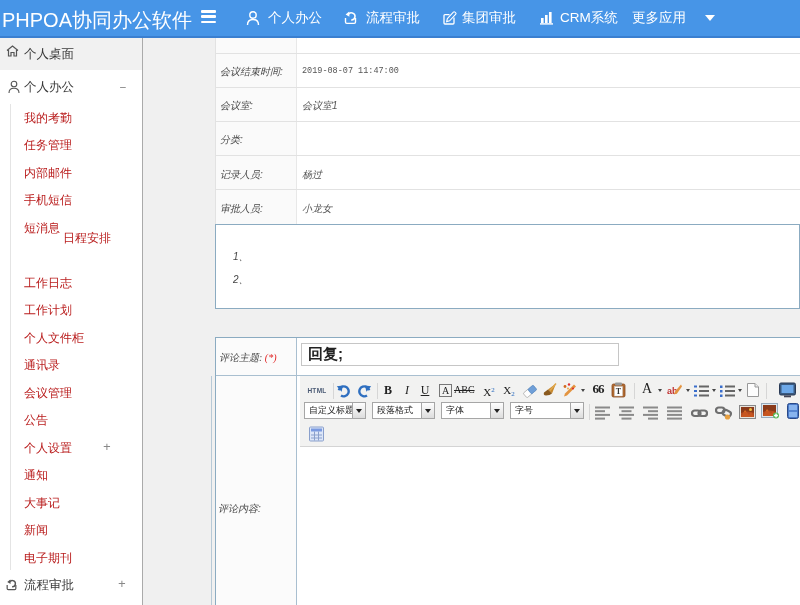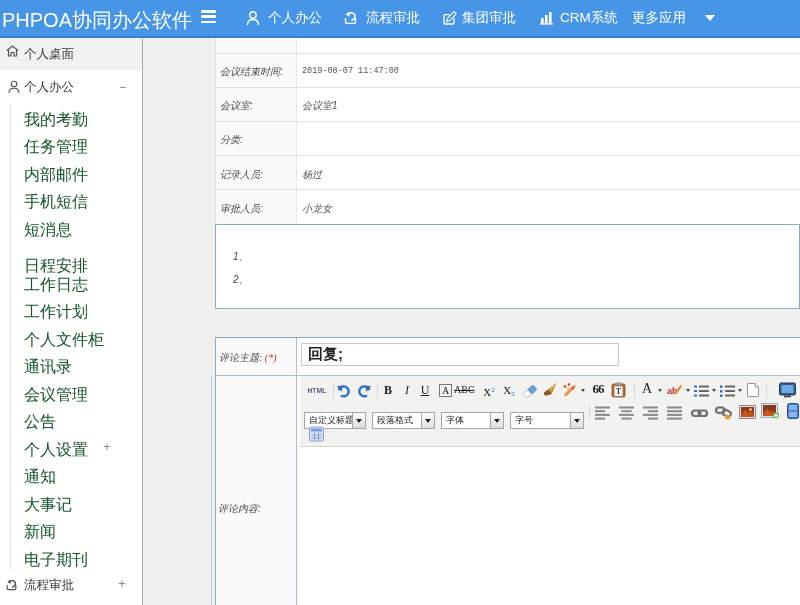--- a/index.html
+++ b/index.html
@@ -7,21 +7,21 @@
 #hdr{position:absolute;left:0;top:0;width:800px;height:38px;background:#4795e7;border-bottom:2px solid #3a7fd0;}
 #logo{position:absolute;left:2px;top:7px;color:#fff;font-size:20px;}
 #burger{position:absolute;left:201px;top:10px;width:15px;}
 #burger div{height:2.5px;background:#fff;margin-bottom:2.8px;border-radius:1px;}
 .nav{position:absolute;top:0;height:38px;color:#fff;font-size:13.5px;line-height:36px;}
 .nico{position:absolute;top:10px;}
 
 #side{position:absolute;left:0;top:38px;width:143px;height:567px;background:#fff;border-right:1px solid #aaaaaa;}
 #sdesk{position:absolute;left:0;top:38px;width:142px;height:32px;background:#f1f1f1;color:#3a3a3a;font-size:12.5px;line-height:32px;}
 .prow{position:absolute;left:24px;color:#3a3a3a;font-size:12.5px;}
-.crow{position:absolute;left:24px;color:#14532d;font-size:16px;}
+.crow{position:absolute;left:24px;color:#b91c1c;font-size:12px;}
 #guide{position:absolute;left:10px;top:104px;width:1px;height:466px;background:#e4e4e4;}
 .pm{position:absolute;color:#888;font-size:13px;font-family:"Liberation Mono",monospace;}
 
 #content{position:absolute;left:144px;top:38px;width:656px;height:567px;background:#f0f0f0;}
 
 #tbl1{position:absolute;left:71px;top:0;width:585px;background:#fff;border-left:1px solid #e2e2e2;}
 .trow{position:relative;border-bottom:1px solid #e2e2e2;width:100%;}
 .lcell{position:absolute;left:0;top:0;bottom:0;width:81px;background:#fafafa;border-right:1px solid #e8e8e8;}
 .lbl{position:absolute;left:4px;font-size:10px;font-style:italic;color:#4a4a4a;}
 .val{position:absolute;left:86px;font-size:10px;color:#555;}
@@ -36,21 +36,21 @@
 #clab{position:absolute;left:0;top:0;bottom:0;width:81px;background:#fbfbfb;border-right:1px solid #a9bfd0;}
 #clab2{position:absolute;left:0;top:38px;bottom:0;width:81px;background:#fbfbfb;border-right:1px solid #a9bfd0;}
 #cinput{position:absolute;left:85px;top:5px;width:318px;height:23px;border:1px solid #c6c6c6;background:#fff;font-size:15px;font-weight:bold;color:#222;line-height:21px;padding-left:6px;}
 
 #edit{position:absolute;left:84px;top:38px;right:0;bottom:0;background:#fff;}
 #toolbar{position:absolute;left:0;top:0;right:0;height:71px;background:#f2f2f1;border-bottom:1px solid #d4d4d4;padding:3px 0 0 4px;font-size:0;}
 .tb{position:absolute;height:16px;line-height:16px;font-size:11px;color:#222;text-align:center;}
 .sep{position:absolute;top:7px;width:1px;height:16px;background:#d6d6d6;}
 .car{position:absolute;width:0;height:0;border-left:2.5px solid transparent;border-right:2.5px solid transparent;border-top:3.5px solid #444;}
 .serif{font-family:"Liberation Serif",serif;}
-.sel2{position:absolute;top:36px;height:17px;background:#fff;border:1px solid #a6a6a6;font-size:9px;color:#222;line-height:15px;}
+.sel2{position:absolute;top:26px;height:17px;background:#fff;border:1px solid #a6a6a6;font-size:9px;color:#222;line-height:15px;}
 .sel2 span{display:block;padding:0 0 0 4px;white-space:nowrap;overflow:hidden;}
 .sel2 .da{position:absolute;right:0;top:0;bottom:0;width:13px;border-left:1px solid #a6a6a6;background:linear-gradient(#fefefe,#ddd);}
 .sel2 .da:after{content:"";position:absolute;left:3px;top:6px;border-left:3.5px solid transparent;border-right:3.5px solid transparent;border-top:4px solid #222;}
 </style></head><body>
 
 <div id="hdr"></div>
 <div id="logo">PHPOA协同办公软件</div>
 <div id="burger">
     <div></div>
     <div></div>
@@ -94,21 +94,21 @@
     <circle cx="6" cy="4" r="2.8" fill="none" stroke="#555" stroke-width="1.1"></circle>
     <path d="M1 13 Q1 8.3 6 8.3 Q11 8.3 11 13" fill="none" stroke="#555" stroke-width="1.1"></path>
   </svg>
 <div class="pm" style="left:119px;top:80px;">–</div>
 <div id="guide"></div>
 <div class="crow" style="top:110px;">我的考勤</div>
 <div class="crow" style="top:137px;">任务管理</div>
 <div class="crow" style="top:165px;">内部邮件</div>
 <div class="crow" style="top:192px;">手机短信</div>
 <div class="crow" style="top:220px;">短消息</div>
-<div class="crow" style="top:256px;">日程安排</div>
+<div class="crow" style="top:230px;margin-left:39px;">日程安排</div>
 <div class="crow" style="top:275px;">工作日志</div>
 <div class="crow" style="top:302px;">工作计划</div>
 <div class="crow" style="top:330px;">个人文件柜</div>
 <div class="crow" style="top:357px;">通讯录</div>
 <div class="crow" style="top:385px;">会议管理</div>
 <div class="crow" style="top:412px;">公告</div>
 <div class="crow" style="top:440px;">个人设置</div>
 <div class="pm" style="left:103px;top:440px;">+</div>
 <div class="crow" style="top:467px;">通知</div>
 <div class="crow" style="top:495px;">大事记</div>

